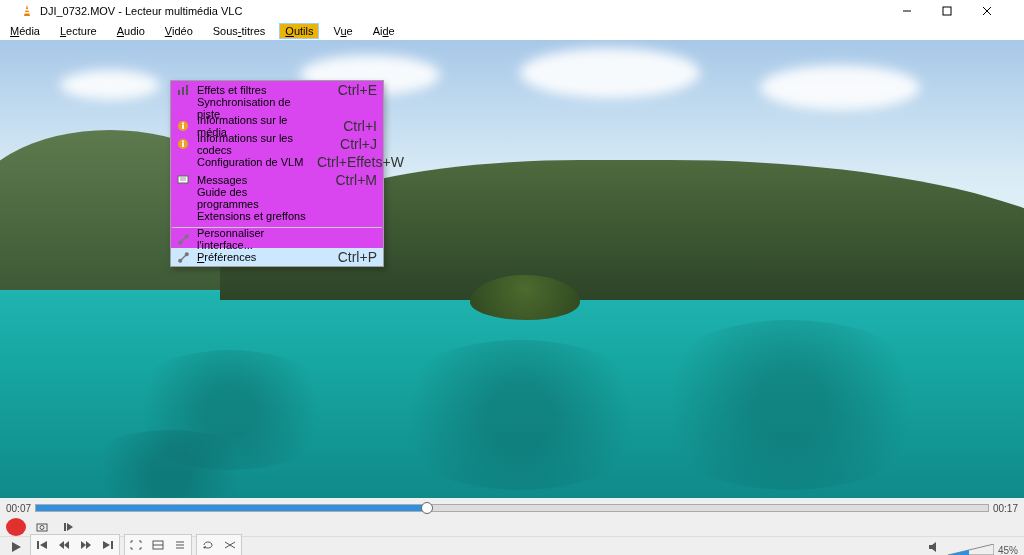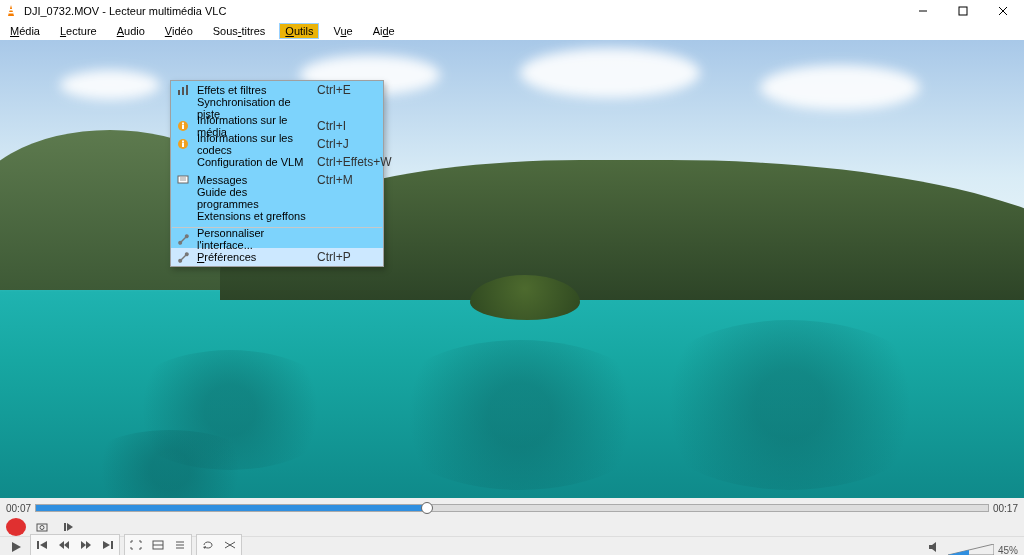--- a/index.html
+++ b/index.html
@@ -1,35 +1,35 @@
 <!DOCTYPE html>
 <html><head>
 <meta charset="utf-8">
 <style>
   html,body{margin:0;padding:0;width:1024px;height:555px;font-family:"Segoe UI",Tahoma,sans-serif;font-size:11px;background:#fff;overflow:hidden;color:#000}
-  .titlebar{height:22px;display:flex;align-items:center;padding:0 4px;gap:6px}
+  .titlebar{height:22px;display:flex;align-items:center;padding:0 20px;gap:6px}
   .titlebar .title{flex:1}
   .winbtn{width:34px;height:22px;display:flex;align-items:center;justify-content:center}
   .menubar{height:18px;display:flex;align-items:center;gap:8px;padding:0 4px}
   .menubar span{padding:2px 6px;cursor:default}
   .menubar span.open{background:#eab308;border:1px solid #99d1ff;padding:1px 5px}
   .menubar u{text-decoration:underline}
   .video{position:relative;height:458px;background:#000;overflow:hidden}
   .sky{position:absolute;inset:0;background:linear-gradient(#a8c8e8 0%,#d9ecf6 30%,#e8f4f9 45%,#1fb3b0 55%,#17a7a2 70%,#0f8a8a 100%)}
   .cloud{position:absolute;background:#fff;border-radius:50%;filter:blur(6px);opacity:.9}
   .hill{position:absolute;background:linear-gradient(#5d7a4e,#3e5a36);border-radius:50% 50% 0 0}
   .island{position:absolute;left:470px;top:235px;width:110px;height:45px;background:radial-gradient(circle at 50% 30%,#4d6a2e,#2e4720);border-radius:50% 50% 48% 52%/60% 60% 40% 40%}
   .reef{position:absolute;background:radial-gradient(circle,#0c5e5e 20%,transparent 70%);border-radius:50%;opacity:.4}
-  .dropdown{position:absolute;left:170px;top:40px;width:212px;background:#7dd3fc;border:1px solid #a0a0a0;box-shadow:2px 3px 6px rgba(0,0,0,.25);z-index:10}
+  .dropdown{position:absolute;left:170px;top:40px;width:212px;background:#d946ef;border:1px solid #a0a0a0;box-shadow:2px 3px 6px rgba(0,0,0,.25);z-index:10}
   .dropdown .row{display:flex;align-items:center;height:18px;padding:0 6px 0 4px;gap:6px}
   .dropdown .row.hl{background:#cce8ff}
   .dropdown .sep{height:1px;background:#c8c8c8;margin:2px 1px}
   .dropdown .ic{width:16px;height:16px;display:flex;align-items:center;justify-content:center}
   .dropdown .lbl{flex:1}
-  .dropdown .sc{color:#333;font-size:12px;width:60px;text-align:left}
+  .dropdown .sc{color:#333;font-size:14px;width:60px;text-align:right}
   .timebar{height:20px;display:flex;align-items:center;font-size:10px;color:#444;padding:0 6px;gap:4px;background:#efefef}
   .track{flex:1;height:6px;background:#ddd;border:1px solid #aaa;position:relative}
   .prog{position:absolute;left:0;top:0;bottom:0;background:#2f8fe0}
   .knob{position:absolute;top:-3px;width:10px;height:10px;background:#fff;border:1px solid #666;border-radius:50%}
   .midrow{height:18px;display:flex;align-items:center;gap:6px;padding:0 6px;background:#efefef}
   .rec{width:10px;height:10px;border-radius:50%;background:#e03030}
   .controls{height:19px;display:flex;align-items:flex-end;gap:4px;padding:0 6px;background:#efefef;border-top:1px solid #ddd}
   .btn{width:18px;height:16px;display:flex;align-items:center;justify-content:center;border:1px solid transparent}
   .grp{display:flex;gap:2px;border:1px solid #ccc;padding:1px;background:#f8f8f8}
   .spacer{flex:1}

